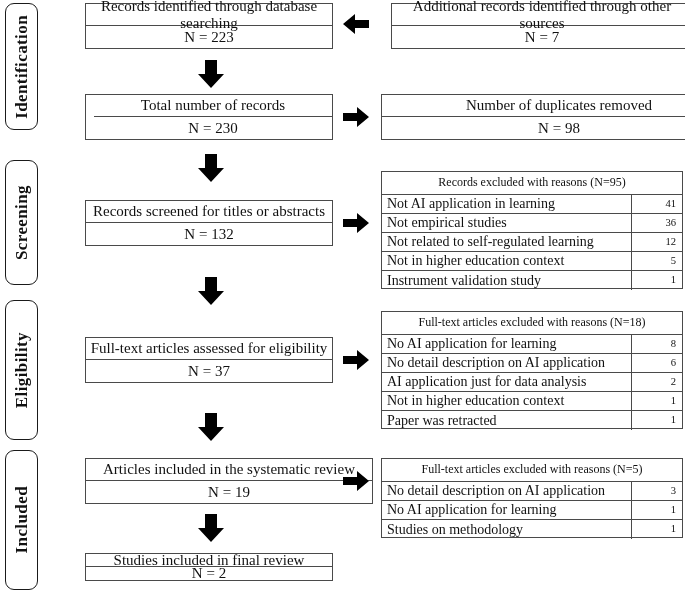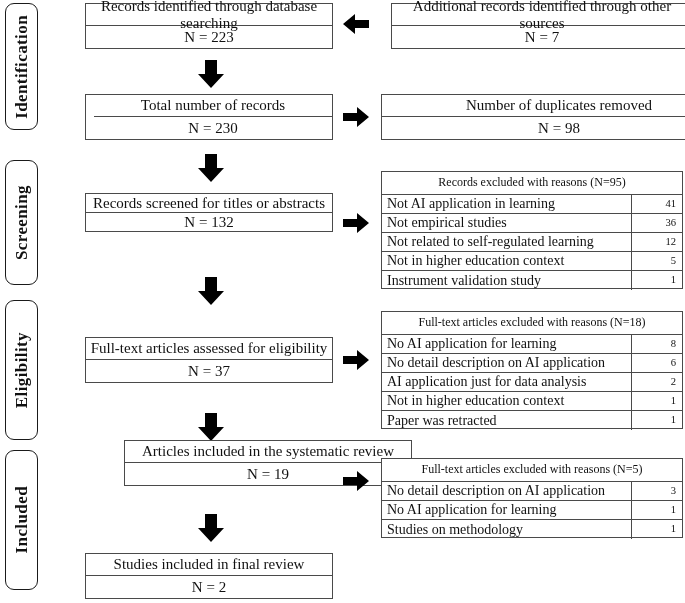--- a/index.html
+++ b/index.html
@@ -144,21 +144,21 @@
 
   <div class="box" style="left:381px;top:94px;width:356px;height:46px;">
     <div class="r top">Number of duplicates removed</div>
     <div class="r">N = 98</div>
   </div>
 
   <svg class="arrow" style="left:196px;top:152px;" width="30" height="32" viewBox="0 0 30 32">
     <path d="M9 2 L21 2 L21 16 L28 16 L15 30 L2 16 L9 16 Z" fill="#000"></path>
   </svg>
 
-  <div class="box" style="left:85px;top:193px;width:248px;height:39px;">
+  <div class="box" style="left:85px;top:200px;width:248px;height:46px;">
     <div class="r top">Records screened for titles or abstracts</div>
     <div class="r">N = 132</div>
   </div>
 
   <svg class="arrow" style="left:341px;top:210px;" width="30" height="26" viewBox="0 0 30 26">
     <path d="M28 13 L16 3 L16 9 L2 9 L2 17 L16 17 L16 23 Z" fill="#000"></path>
   </svg>
 
   <div class="xtable" style="left:381px;top:171px;width:302px;height:118px;">
     <div class="xhead">Records excluded with reasons (N=95)</div>
@@ -218,21 +218,21 @@
     <div class="xrow">
       <div class="reason">Paper was retracted</div>
       <div class="count">1</div>
     </div>
   </div>
 
   <svg class="arrow" style="left:196px;top:411px;" width="30" height="32" viewBox="0 0 30 32">
     <path d="M9 2 L21 2 L21 16 L28 16 L15 30 L2 16 L9 16 Z" fill="#000"></path>
   </svg>
 
-  <div class="box" style="left:85px;top:440px;width:288px;height:46px;margin-left:39px;">
+  <div class="box" style="left:85px;top:458px;width:288px;height:46px;">
     <div class="r top">Articles included in the systematic review</div>
     <div class="r">N = 19</div>
   </div>
 
   <svg class="arrow" style="left:341px;top:468px;" width="30" height="26" viewBox="0 0 30 26">
     <path d="M28 13 L16 3 L16 9 L2 9 L2 17 L16 17 L16 23 Z" fill="#000"></path>
   </svg>
 
   <div class="xtable" style="left:381px;top:458px;width:302px;height:80px;">
     <div class="xhead">Full-text articles excluded with reasons (N=5)</div>
@@ -247,18 +247,18 @@
     <div class="xrow">
       <div class="reason">Studies on methodology</div>
       <div class="count">1</div>
     </div>
   </div>
 
   <svg class="arrow" style="left:196px;top:512px;" width="30" height="32" viewBox="0 0 30 32">
     <path d="M9 2 L21 2 L21 16 L28 16 L15 30 L2 16 L9 16 Z" fill="#000"></path>
   </svg>
 
-  <div class="box" style="left:85px;top:553px;width:248px;height:46px;">
+  <div class="box" style="left:85px;top:553px;width:248px;height:28px;">
     <div class="r top">Studies included in final review</div>
     <div class="r">N = 2</div>
   </div>
 
 </div>
 
 </body></html>

